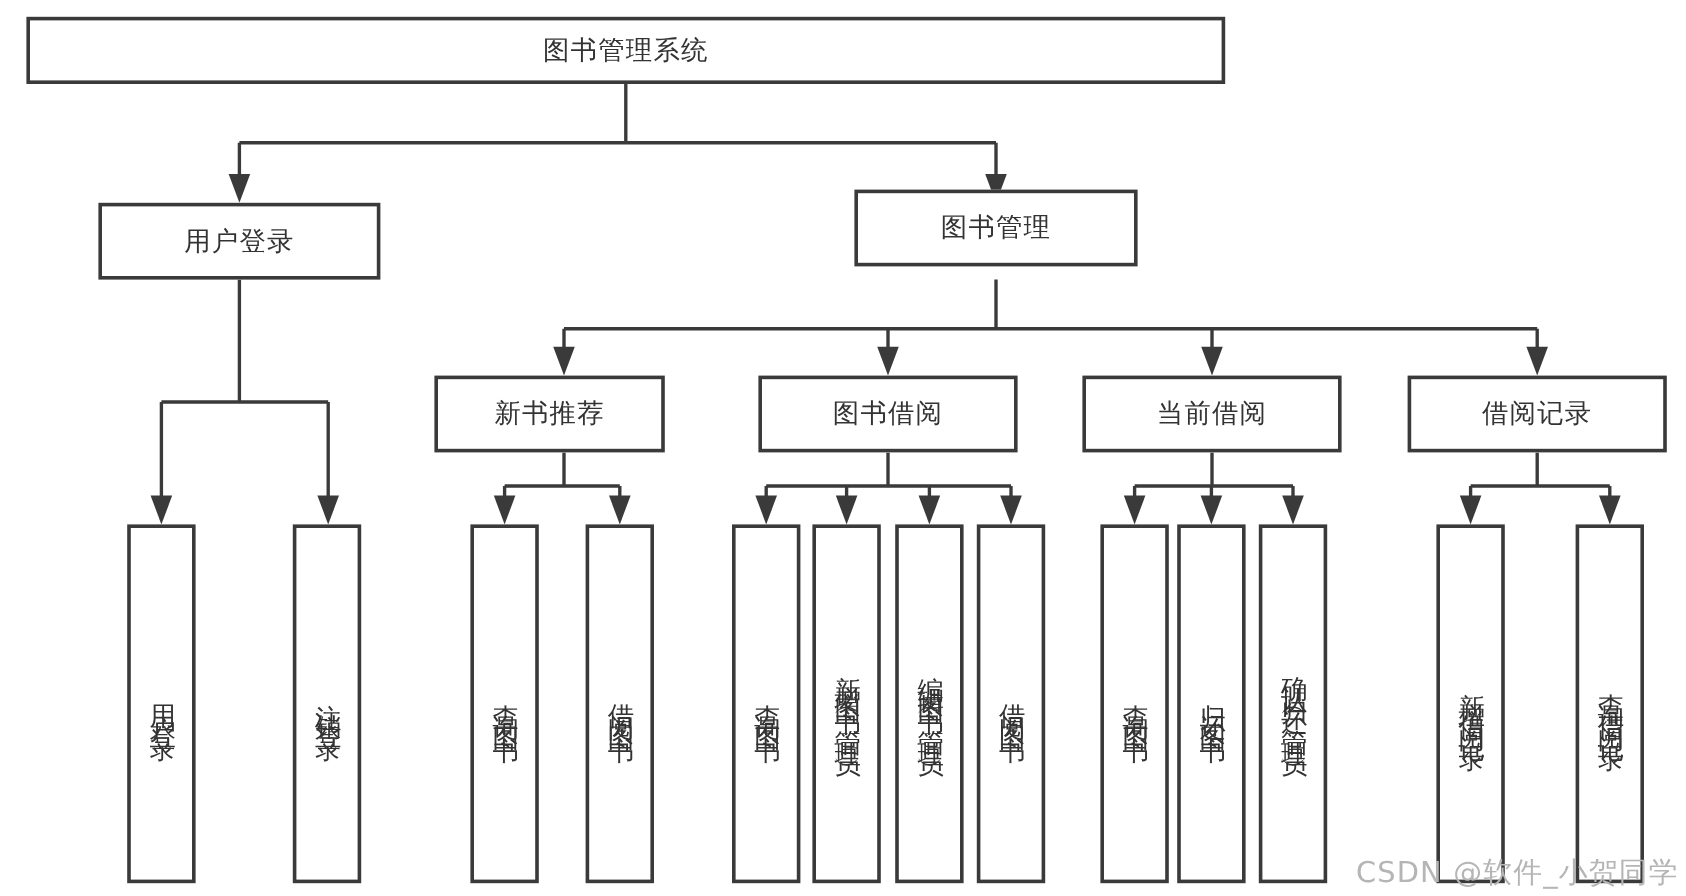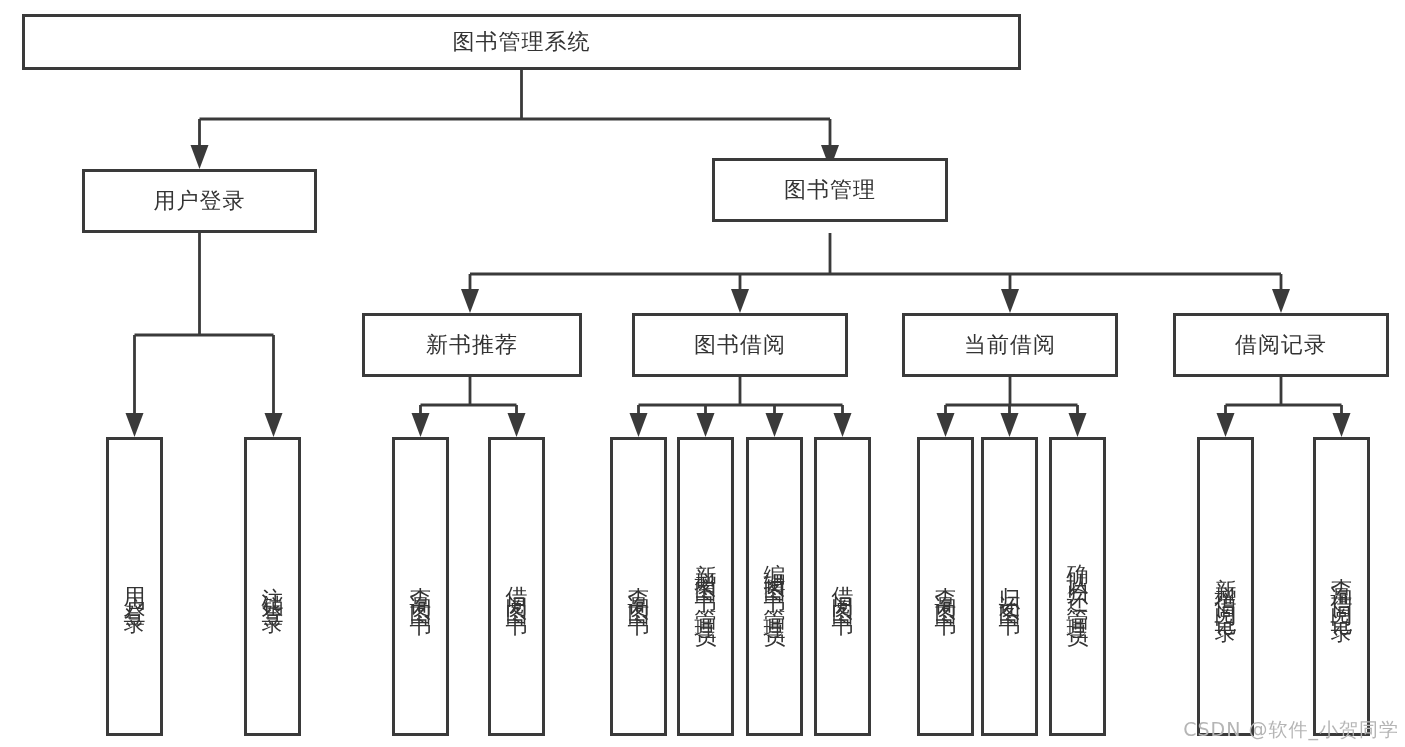--- a/index.html
+++ b/index.html
@@ -57,21 +57,21 @@
     font-size: 22px;
     line-height: 1;
     letter-spacing: 9px;
     color: var(--text, #333);
     white-space: nowrap;
   }
   .watermark {
     position: absolute;
     right: 6px;
     bottom: 4px;
-    font-size: 19px;
+    font-size: 24px;
     color: var(--wm, #b5b5b5);
     letter-spacing: 1px;
     z-index: 3;
   }
 </style>
 </head>
 <body>
 
 <div class="stage">
 
@@ -119,21 +119,21 @@
     <span>图书管理系统</span>
   </div>
 
   <div class="hbox" style="left:82px;top:169px;width:235px;height:64px">
     <span>用户登录</span>
   </div>
   <div class="hbox" style="left:712px;top:158px;width:236px;height:64px">
     <span>图书管理</span>
   </div>
 
-  <div class="hbox" style="left:362px;top:313px;width:220px;height:64px">
+  <div class="hbox" style="left:362px;top:313px;width:192px;height:64px">
     <span>新书推荐</span>
   </div>
   <div class="hbox" style="left:632px;top:313px;width:216px;height:64px">
     <span>图书借阅</span>
   </div>
   <div class="hbox" style="left:902px;top:313px;width:216px;height:64px">
     <span>当前借阅</span>
   </div>
   <div class="hbox" style="left:1173px;top:313px;width:216px;height:64px">
     <span>借阅记录</span>

